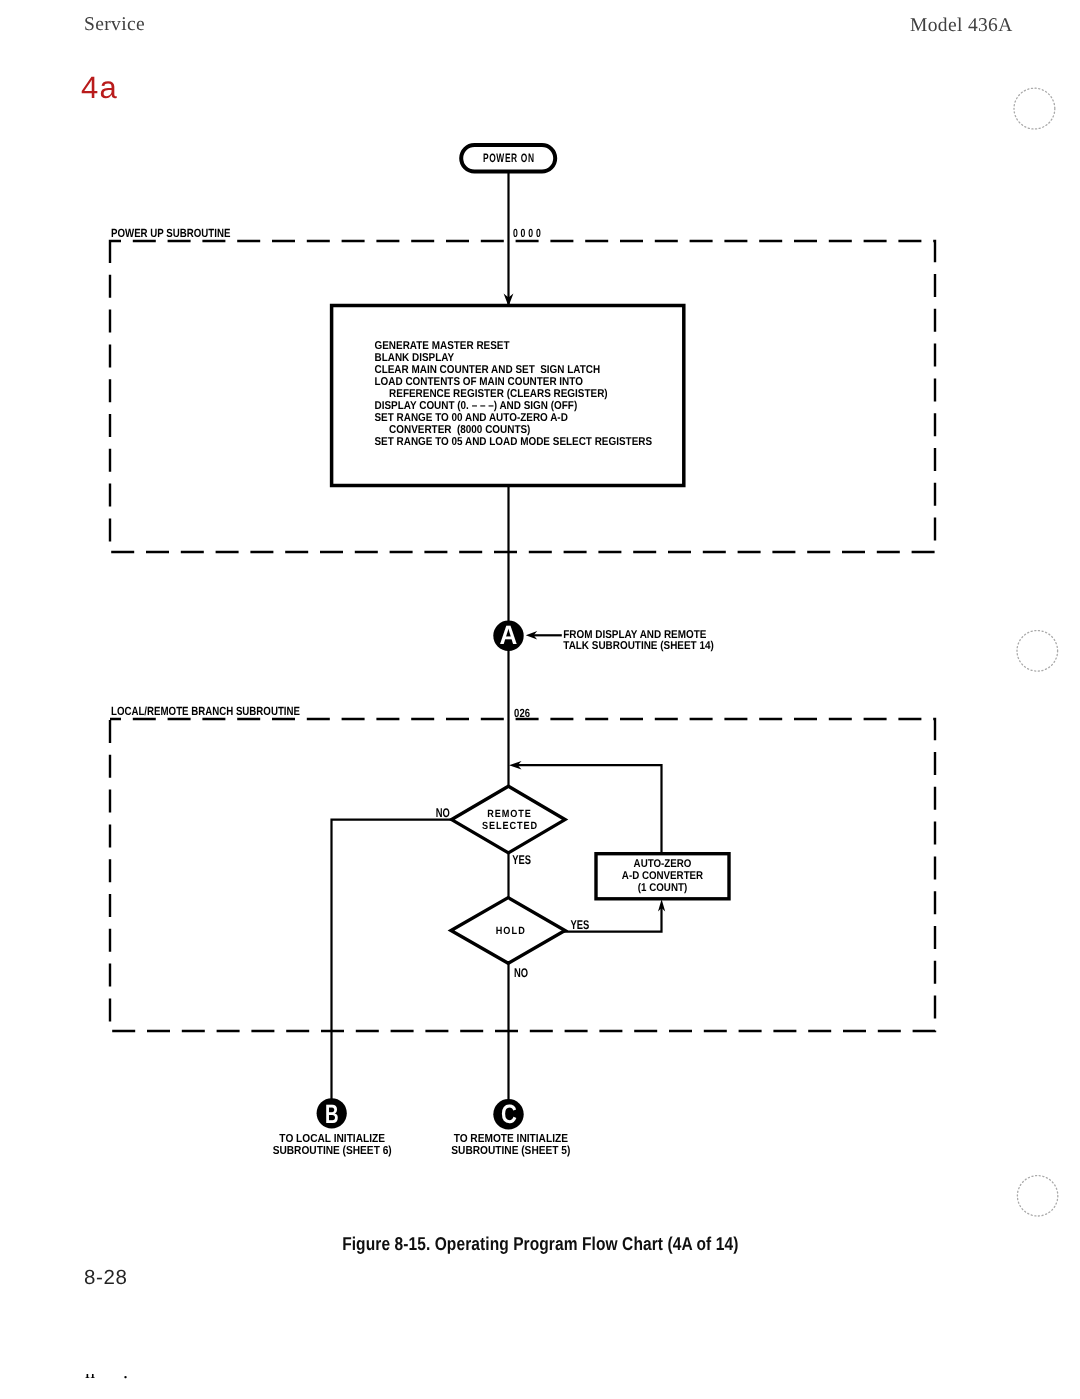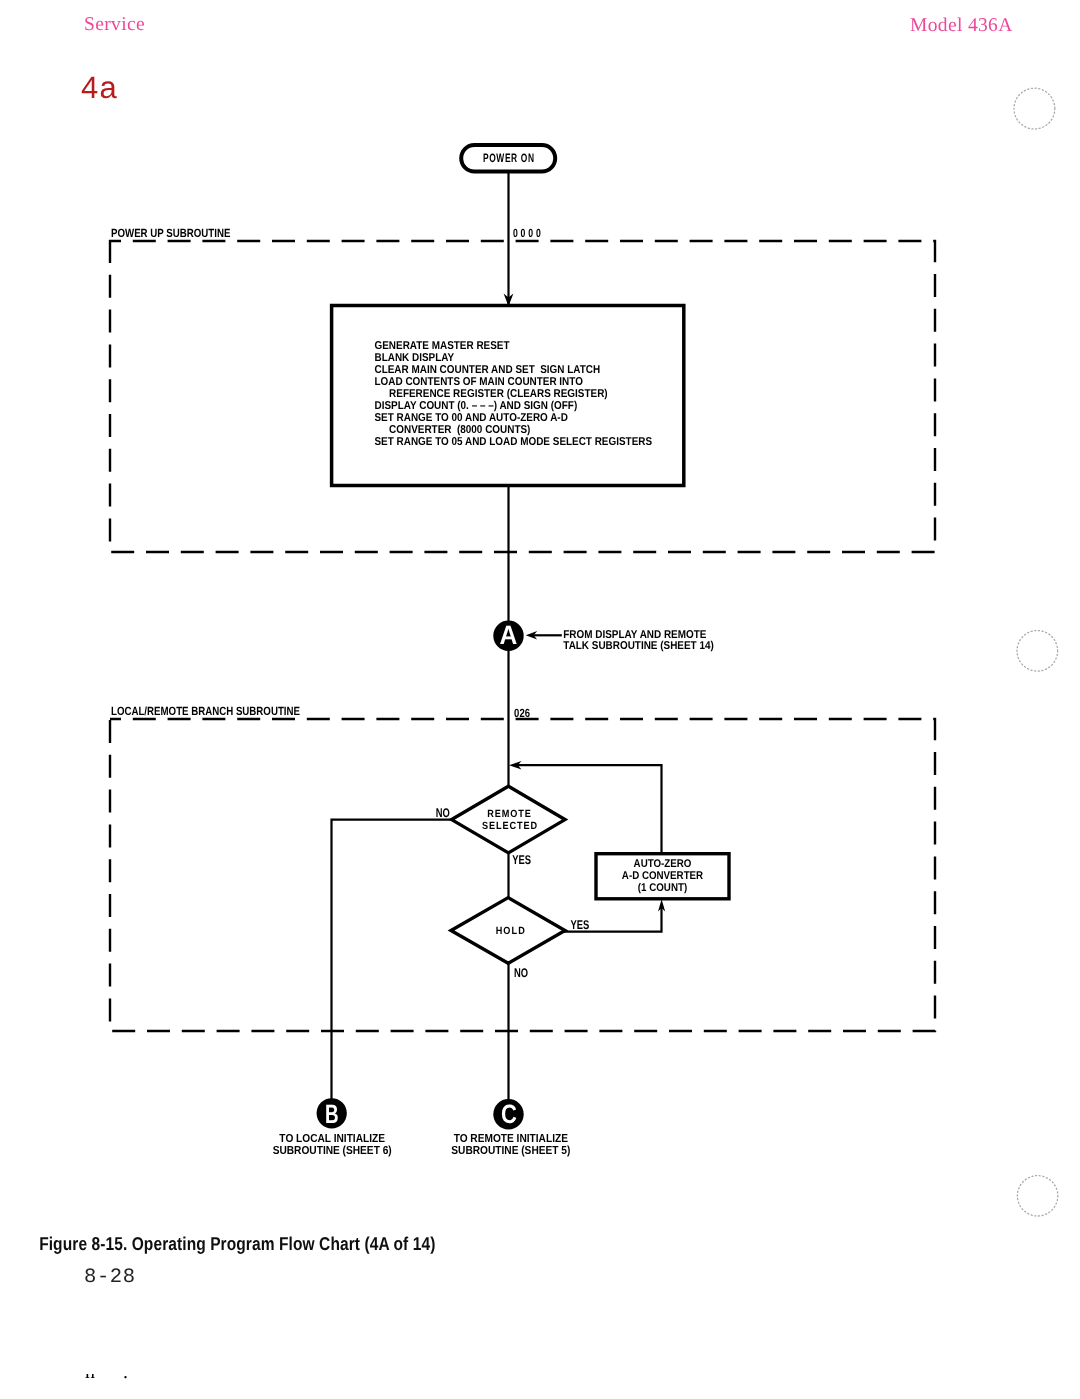--- a/index.html
+++ b/index.html
@@ -3,29 +3,29 @@
 <meta charset="utf-8">
 <style>
   html,body{margin:0;padding:0;background:#ffffff;}
   body{width:1080px;height:1399px;position:relative;overflow:hidden;
        font-family:"Liberation Sans",sans-serif;color:#000;
        -webkit-font-smoothing:antialiased;text-rendering:geometricPrecision;}
   .page{position:absolute;left:0;top:0;width:1080px;height:1399px;background:#fff;
         will-change:transform;transform:translateZ(0);}
 
   
-  .runhead{position:absolute;font-family:"Liberation Serif",serif;font-size:19.5px;color:#ec4899;
+  .runhead{position:absolute;font-family:"Liberation Serif",serif;font-size:19.5px;color:#404040;
            letter-spacing:0.35px;white-space:nowrap;}
   #rh-left{left:84px;top:14px;}
   #rh-right{left:870px;top:15px;margin-left:40px;}
   #sec-tab{position:absolute;left:81px;top:70px;font-family:"Liberation Sans",sans-serif;
            font-weight:400;font-size:31px;letter-spacing:1.2px;color:#b91c1c;}
-  #pageno{position:absolute;left:84px;top:1266px;font-family:Liberation Mono, monospace;
+  #pageno{position:absolute;left:84px;top:1266px;font-family:Liberation Sans, sans-serif;
           font-size:20.5px;color:#242424;letter-spacing:0.6px;}
-  #caption{position:absolute;left:0;right:0;top:1233px;text-align:left;
+  #caption{position:absolute;left:0;right:0;top:1233px;text-align:center;
            font-family:"Liberation Sans",sans-serif;font-weight:700;font-size:18.6px;
            color:#0f0f0f;letter-spacing:0.1px;}
   #caption span{display:inline-block;transform:scaleX(0.835);transform-origin:center;}
   #bleed{position:absolute;left:0;top:1374px;width:1080px;height:25px;overflow:hidden;}
   #bleed span{position:absolute;left:85px;top:-13.3px;font-family:"Liberation Serif",serif;
          font-size:20px;color:#000;letter-spacing:11.5px;white-space:nowrap;}
 
   svg#flow{position:absolute;left:0;top:0;width:1080px;height:1399px;overflow:visible;}
   svg#flow text{font-family:"Liberation Sans",sans-serif;paint-order:stroke;}
   svg#flow text.fconn{fill:#fff;}

